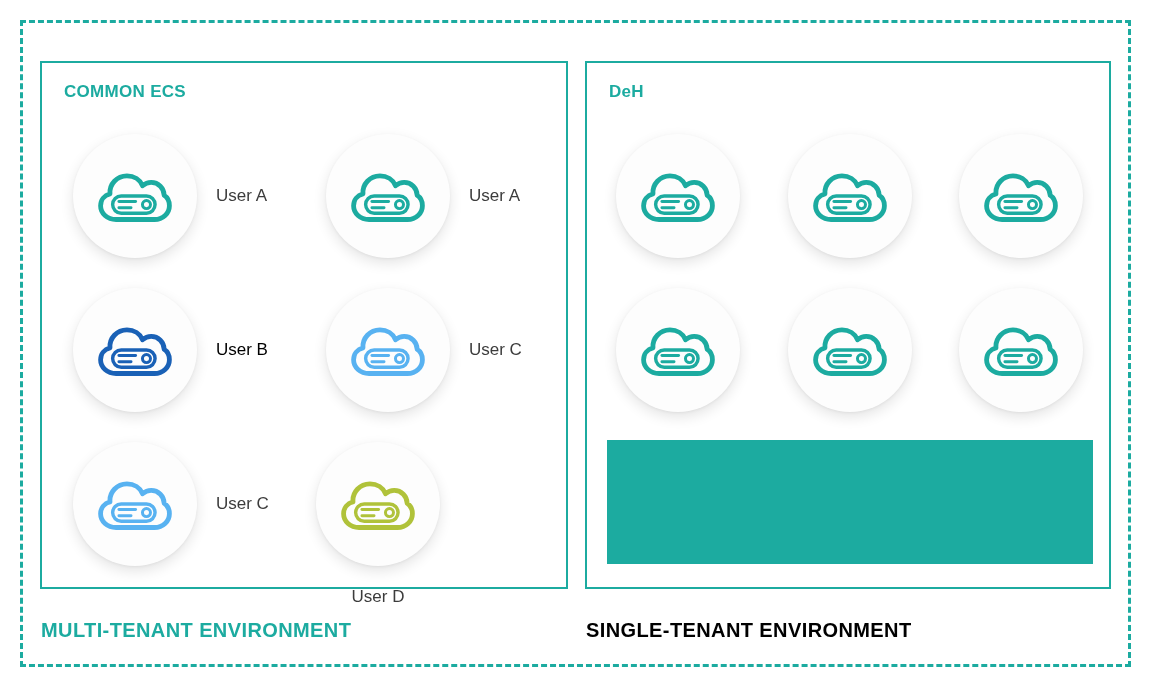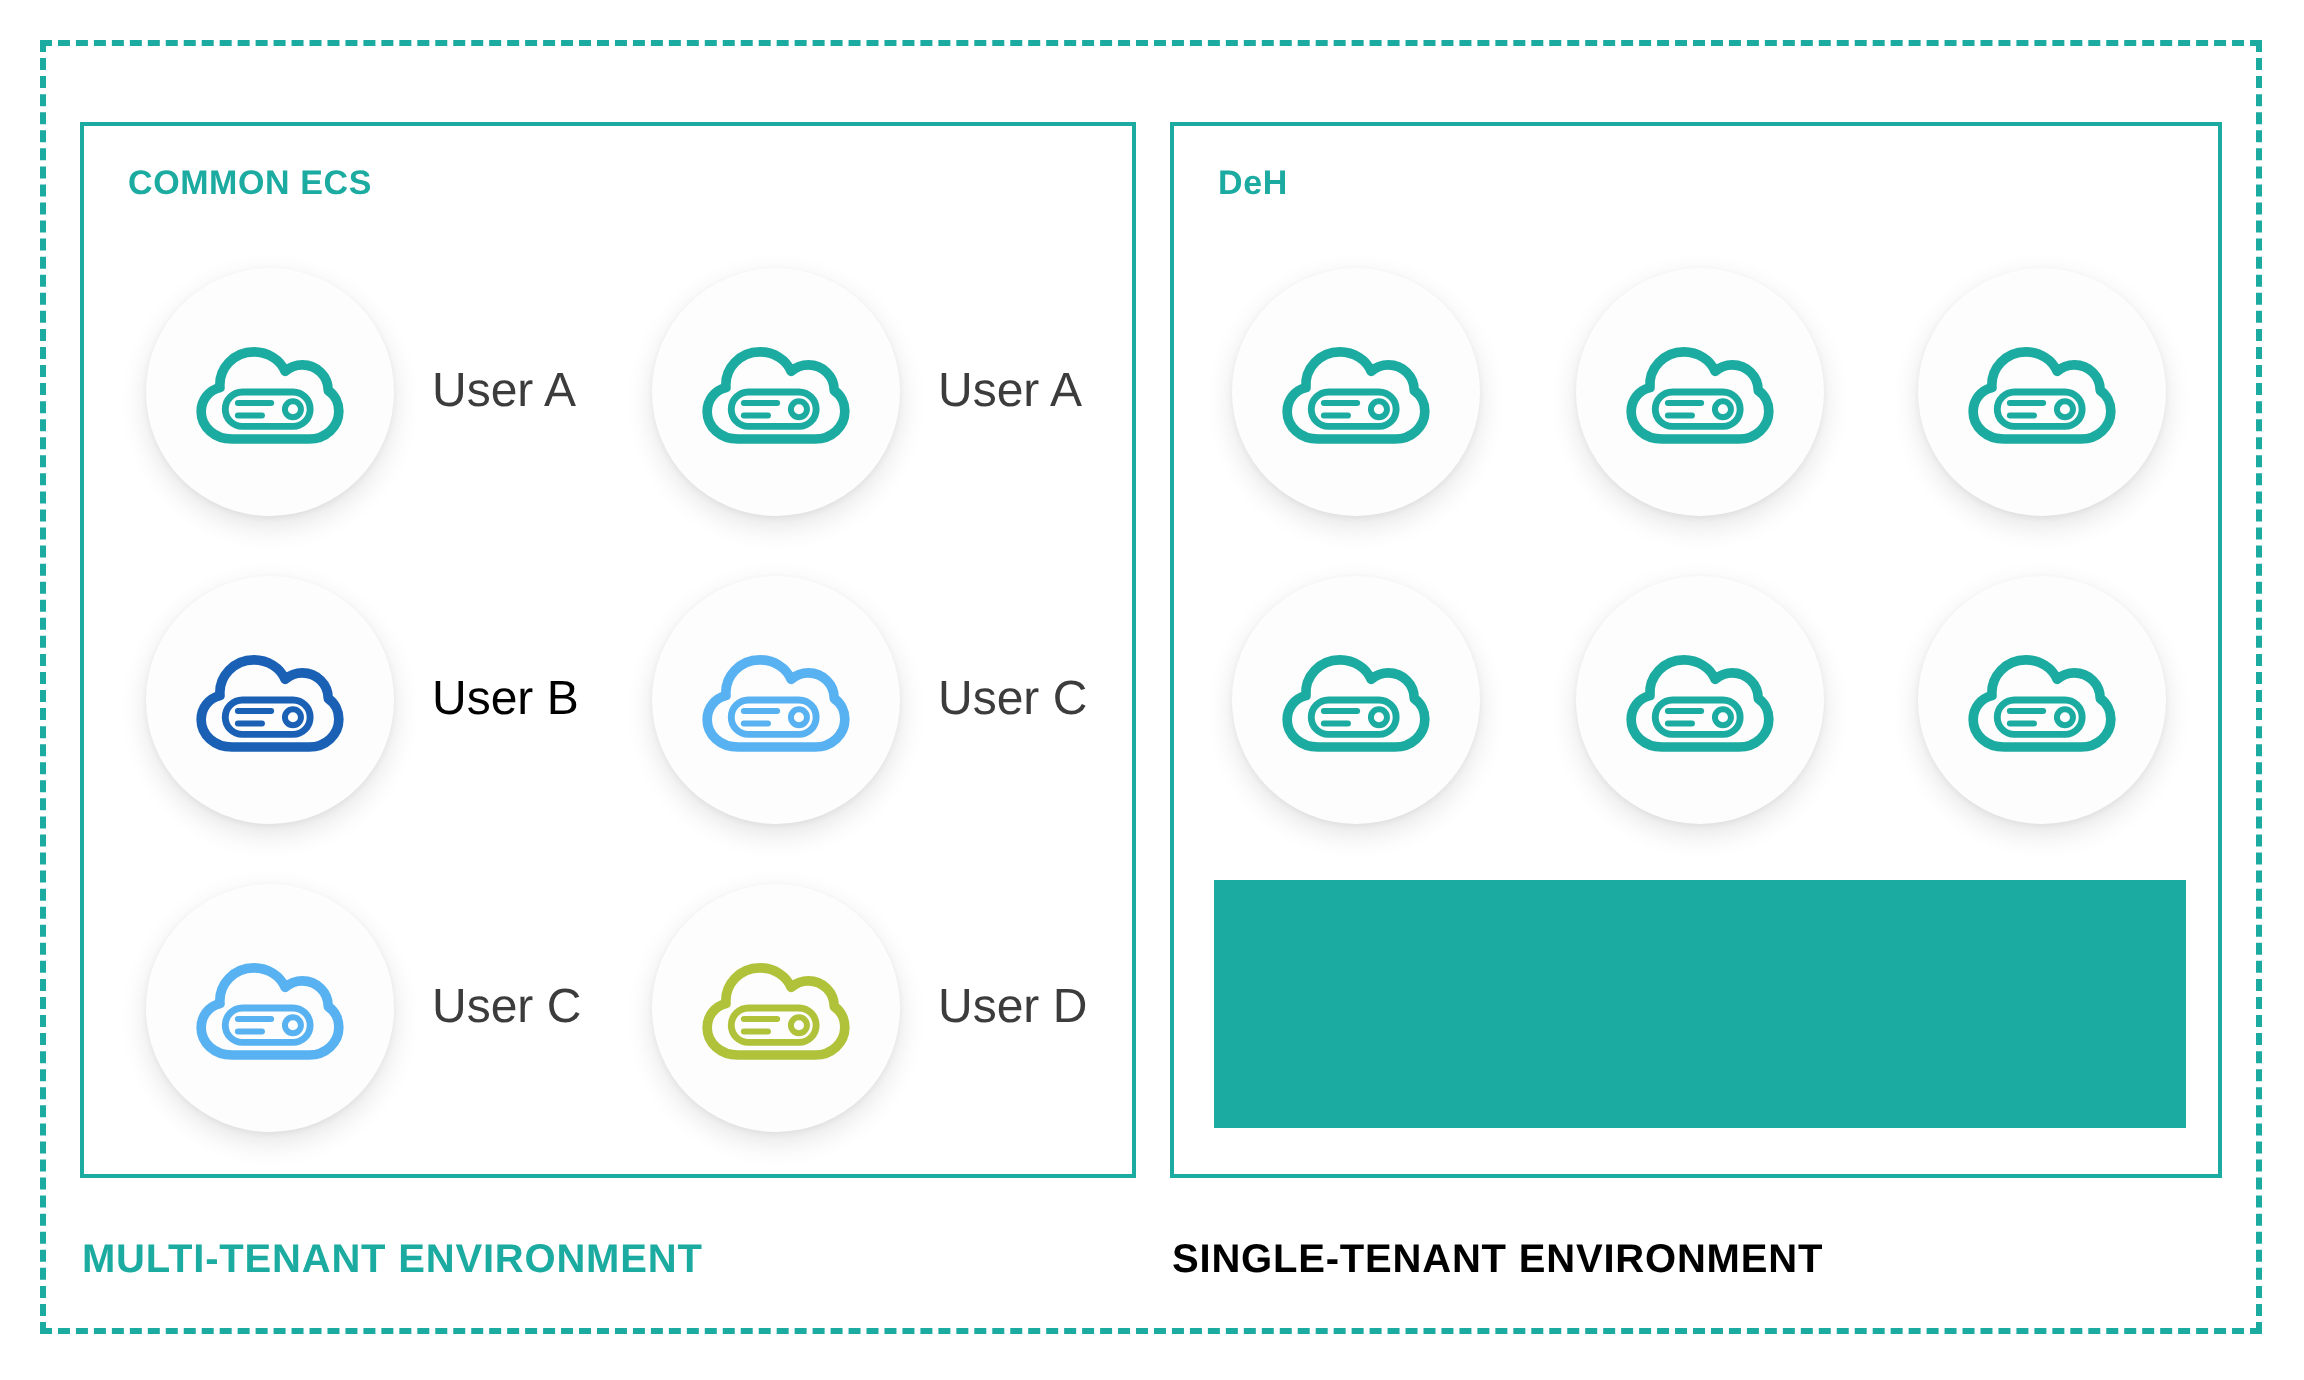--- a/index.html
+++ b/index.html
@@ -34,21 +34,21 @@
   }
   .badge {
     width: 124px; height: 124px; border-radius: 50%;
     background: #fdfdfd;
     box-shadow: 0 5px 14px rgba(0,0,0,0.11), 0 1px 3px rgba(0,0,0,0.05);
     display: flex; align-items: center; justify-content: center;
     flex: 0 0 auto;
   }
   .badge svg { width: 78px; height: 60px; display: block; }
   .node-label {
-    font-size: 24px; line-height: 24px; white-space: nowrap;
+    font-size: 17px; line-height: 24px; white-space: nowrap;
   }
   .unused-block {
     position: absolute; left: 20px; top: 377px;
     width: 486px; height: 124px;
     background-color: currentColor;
     display: flex; align-items: center; justify-content: center;
   }
   .unused-text {
     font-size: 19px; line-height: 26px; text-align: center;
   }
@@ -114,21 +114,21 @@
     <div class="node-label" style="color: rgb(60, 60, 60);">User C</div>
   </div>
   <div class="node" style="left:31px; top:379px;">
     <div class="badge" style="color: rgb(88, 178, 241);">
       <svg viewBox="0 0 68 52">
           <use href="#cloudServer"></use>
         </svg>
     </div>
     <div class="node-label" style="color: rgb(60, 60, 60);">User C</div>
   </div>
-  <div class="node" style="left:284px; top:379px;">
+  <div class="node" style="left:274px; top:379px;flex-direction:column;">
     <div class="badge" style="color: rgb(176, 194, 58);">
       <svg viewBox="0 0 68 52">
           <use href="#cloudServer"></use>
         </svg>
     </div>
     <div class="node-label" style="color: rgb(60, 60, 60);">User D</div>
   </div>
 </div>
 
 <div class="panel panel-right" style="color: rgb(28, 171, 160);">

